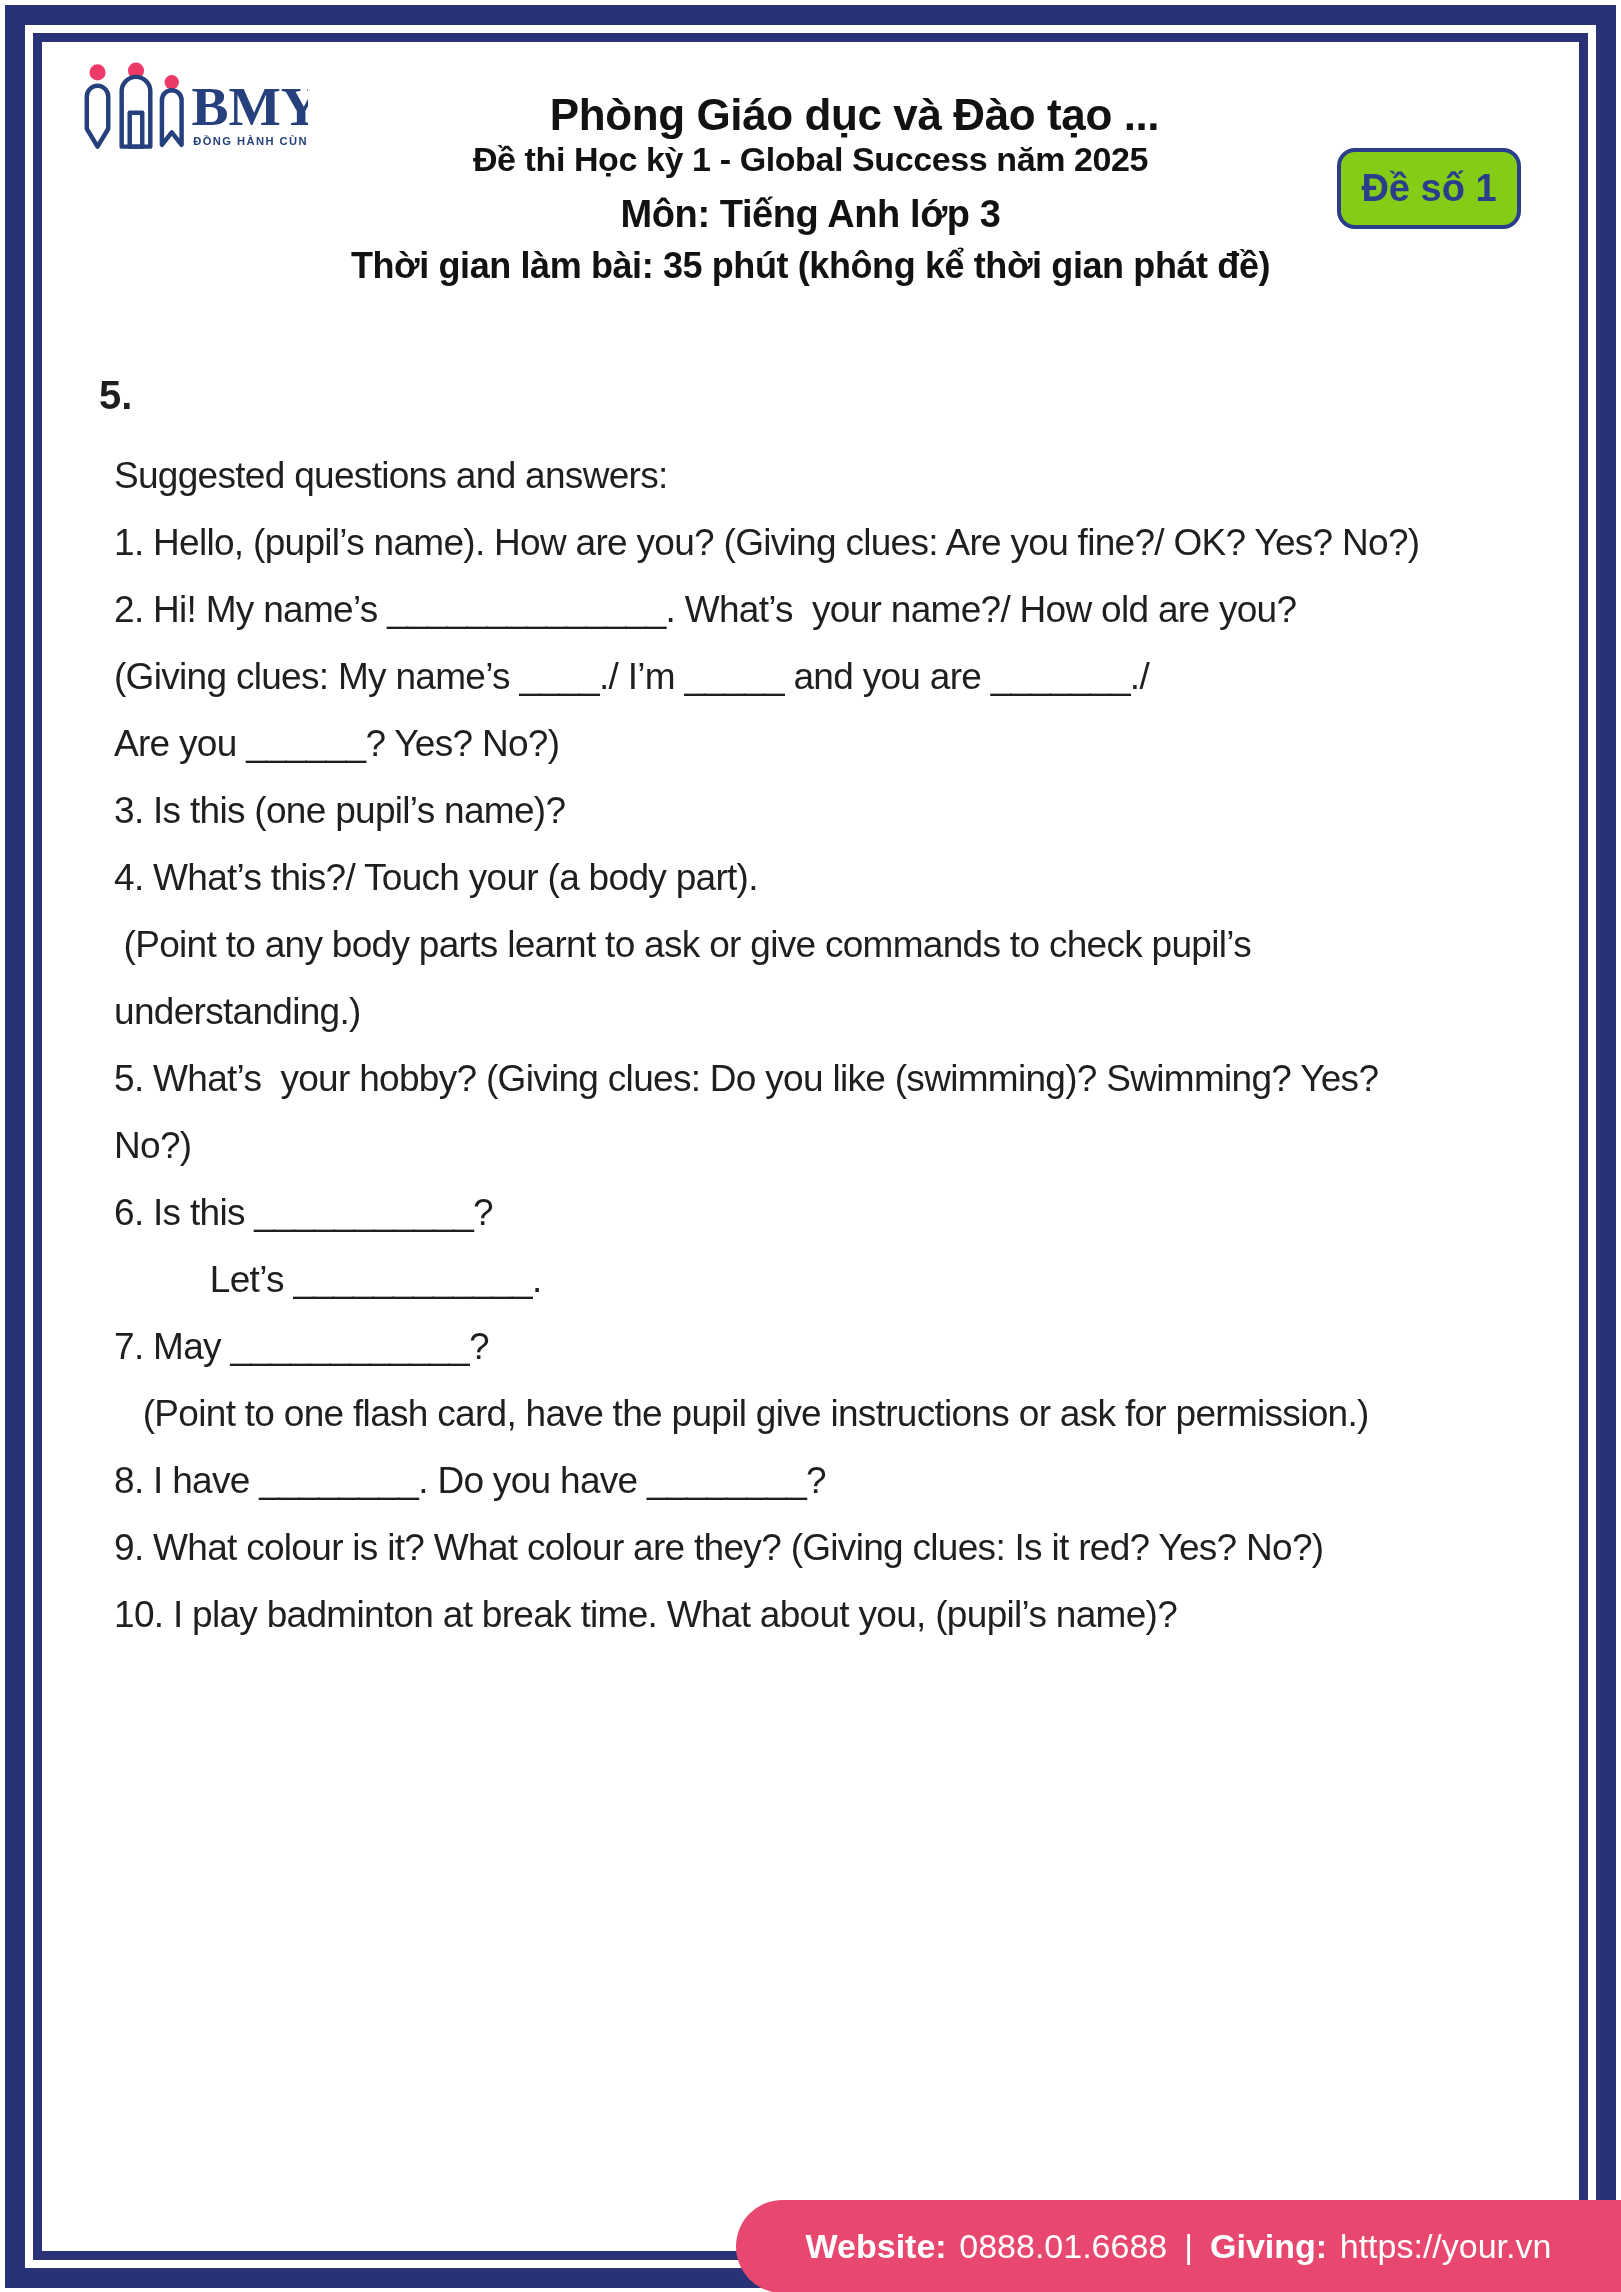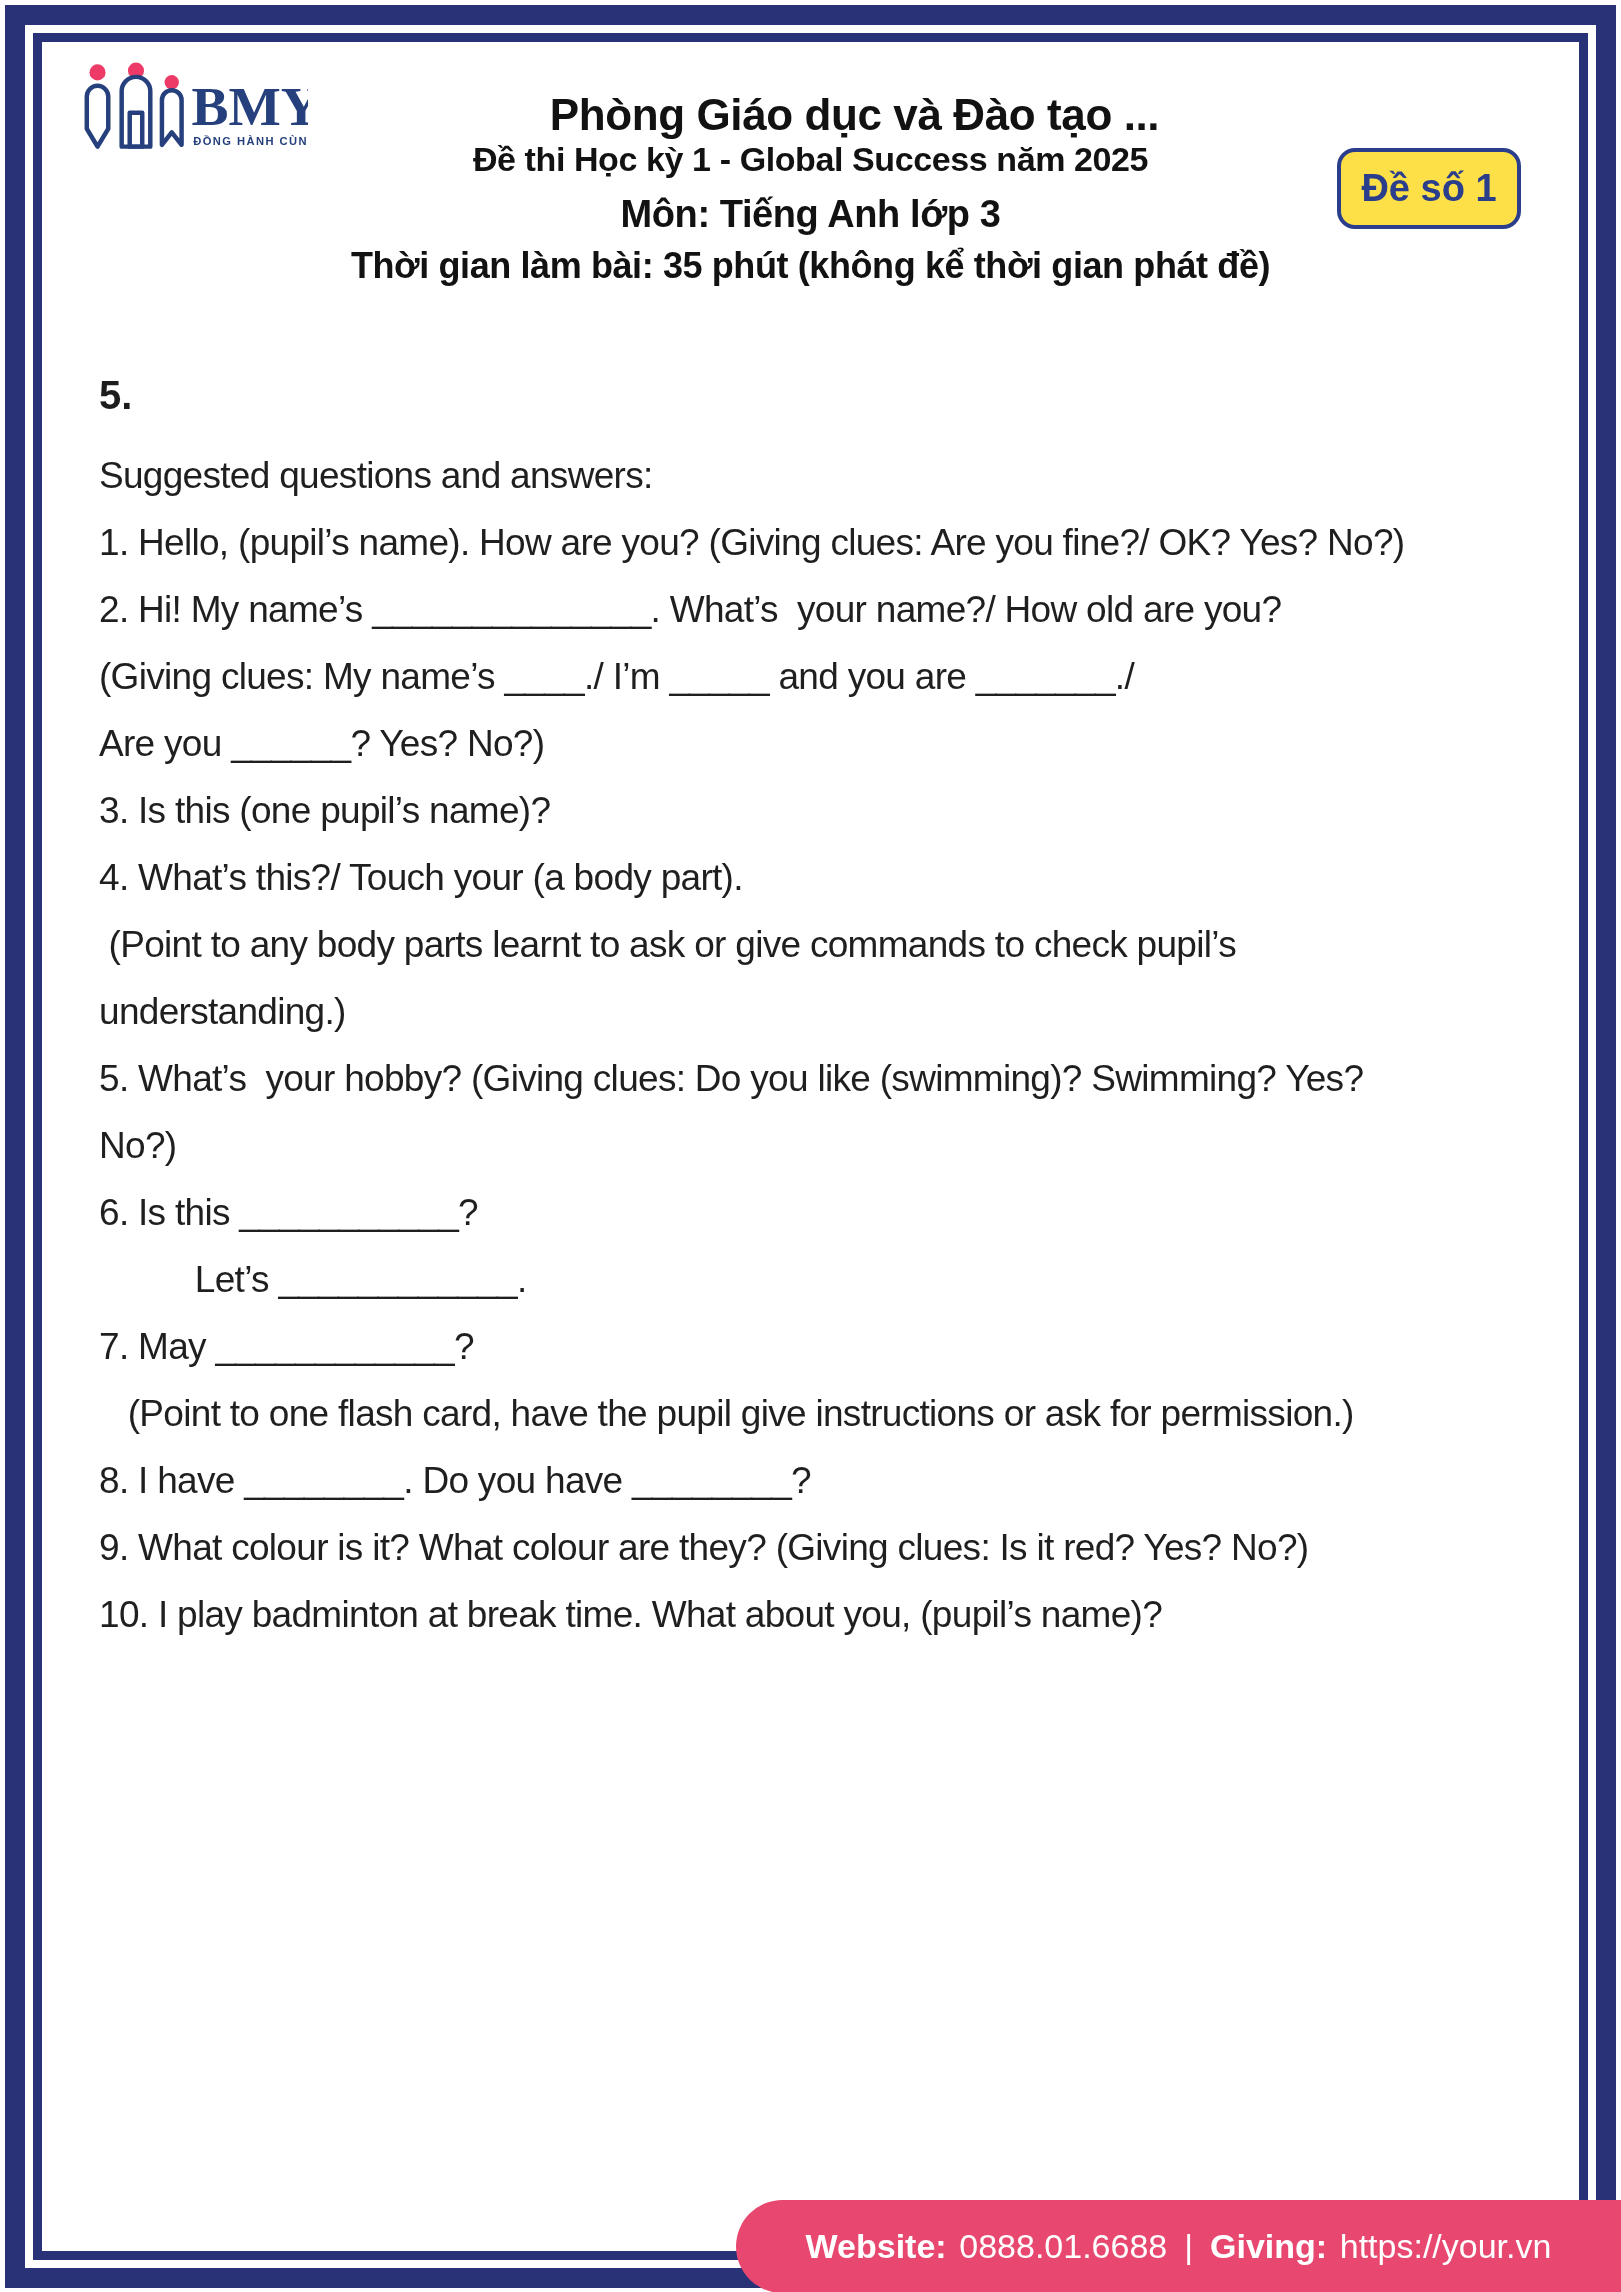--- a/index.html
+++ b/index.html
@@ -34,35 +34,35 @@
   .hdr-3 { top:193px;  font-size:38px; font-weight:700; }
   .hdr-4 { top:245px;  font-size:36px; font-weight:600;text-align:center; }
 
   
   .badge {
     position:absolute; left:1337px; top:148px;
     width:176px; height:73px;
     border:4.5px solid #2b3e8c; border-radius:18px;
     display:flex; align-items:center; justify-content:center;
     color:#2b3e8c; font-size:38px; font-weight:700;
-    background:#fde047;
+    background:#84cc16;
   }
 
   
   .section-num {
     position:absolute; left:99px; top:373px;
     font-size:40px; font-weight:700; color:#1d1d1d;
   }
   .q-list {
     position:absolute; left:99px; top:442px; width:1476px;
     font-size:37px; line-height:67px;
     color:#1f1f1f; letter-spacing:-0.7px;
     white-space:pre-wrap;
   }
-  .q-line { height:67px; }
+  .q-line { height:67px;margin-left:15px; }
 
   
   .footer-bar {
     position:absolute; left:736px; right:0; top:2200px; bottom:0;
     background:#e8486f;
     border-radius:47px 0 0 47px;
     display:flex; align-items:center; justify-content:center;
     color:#ffffff; font-size:34px;
     z-index:5;
   }

